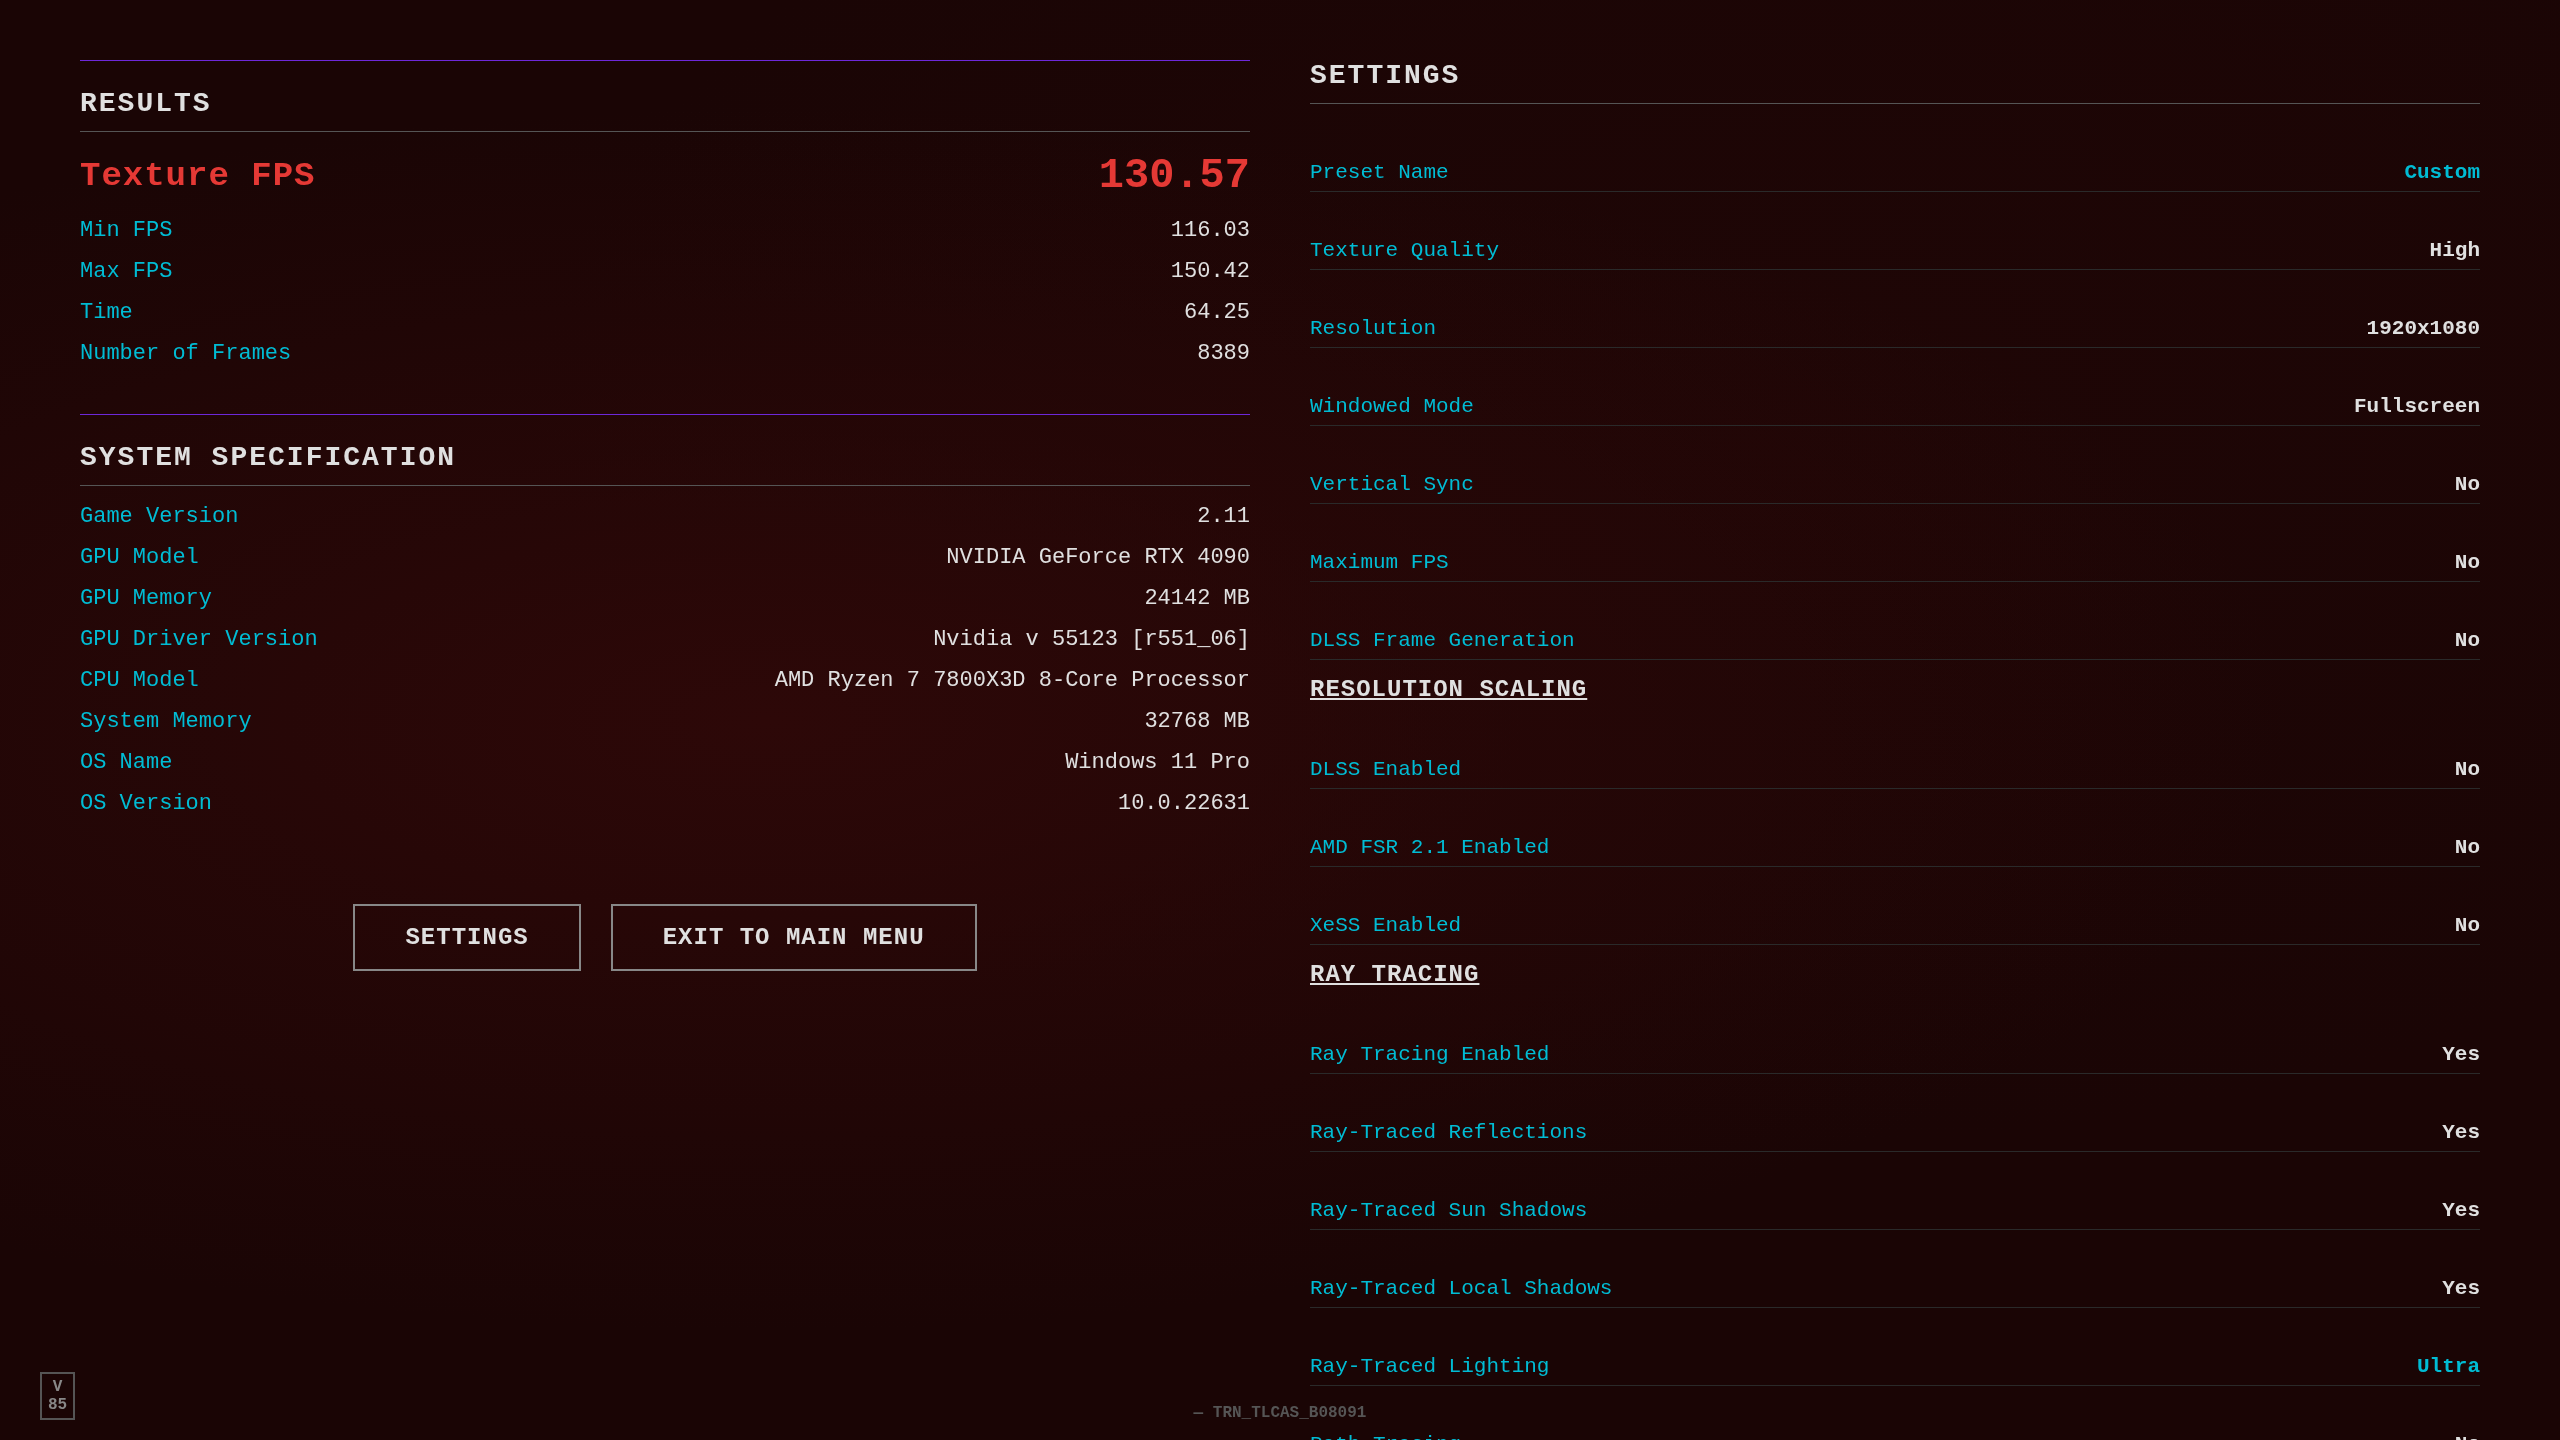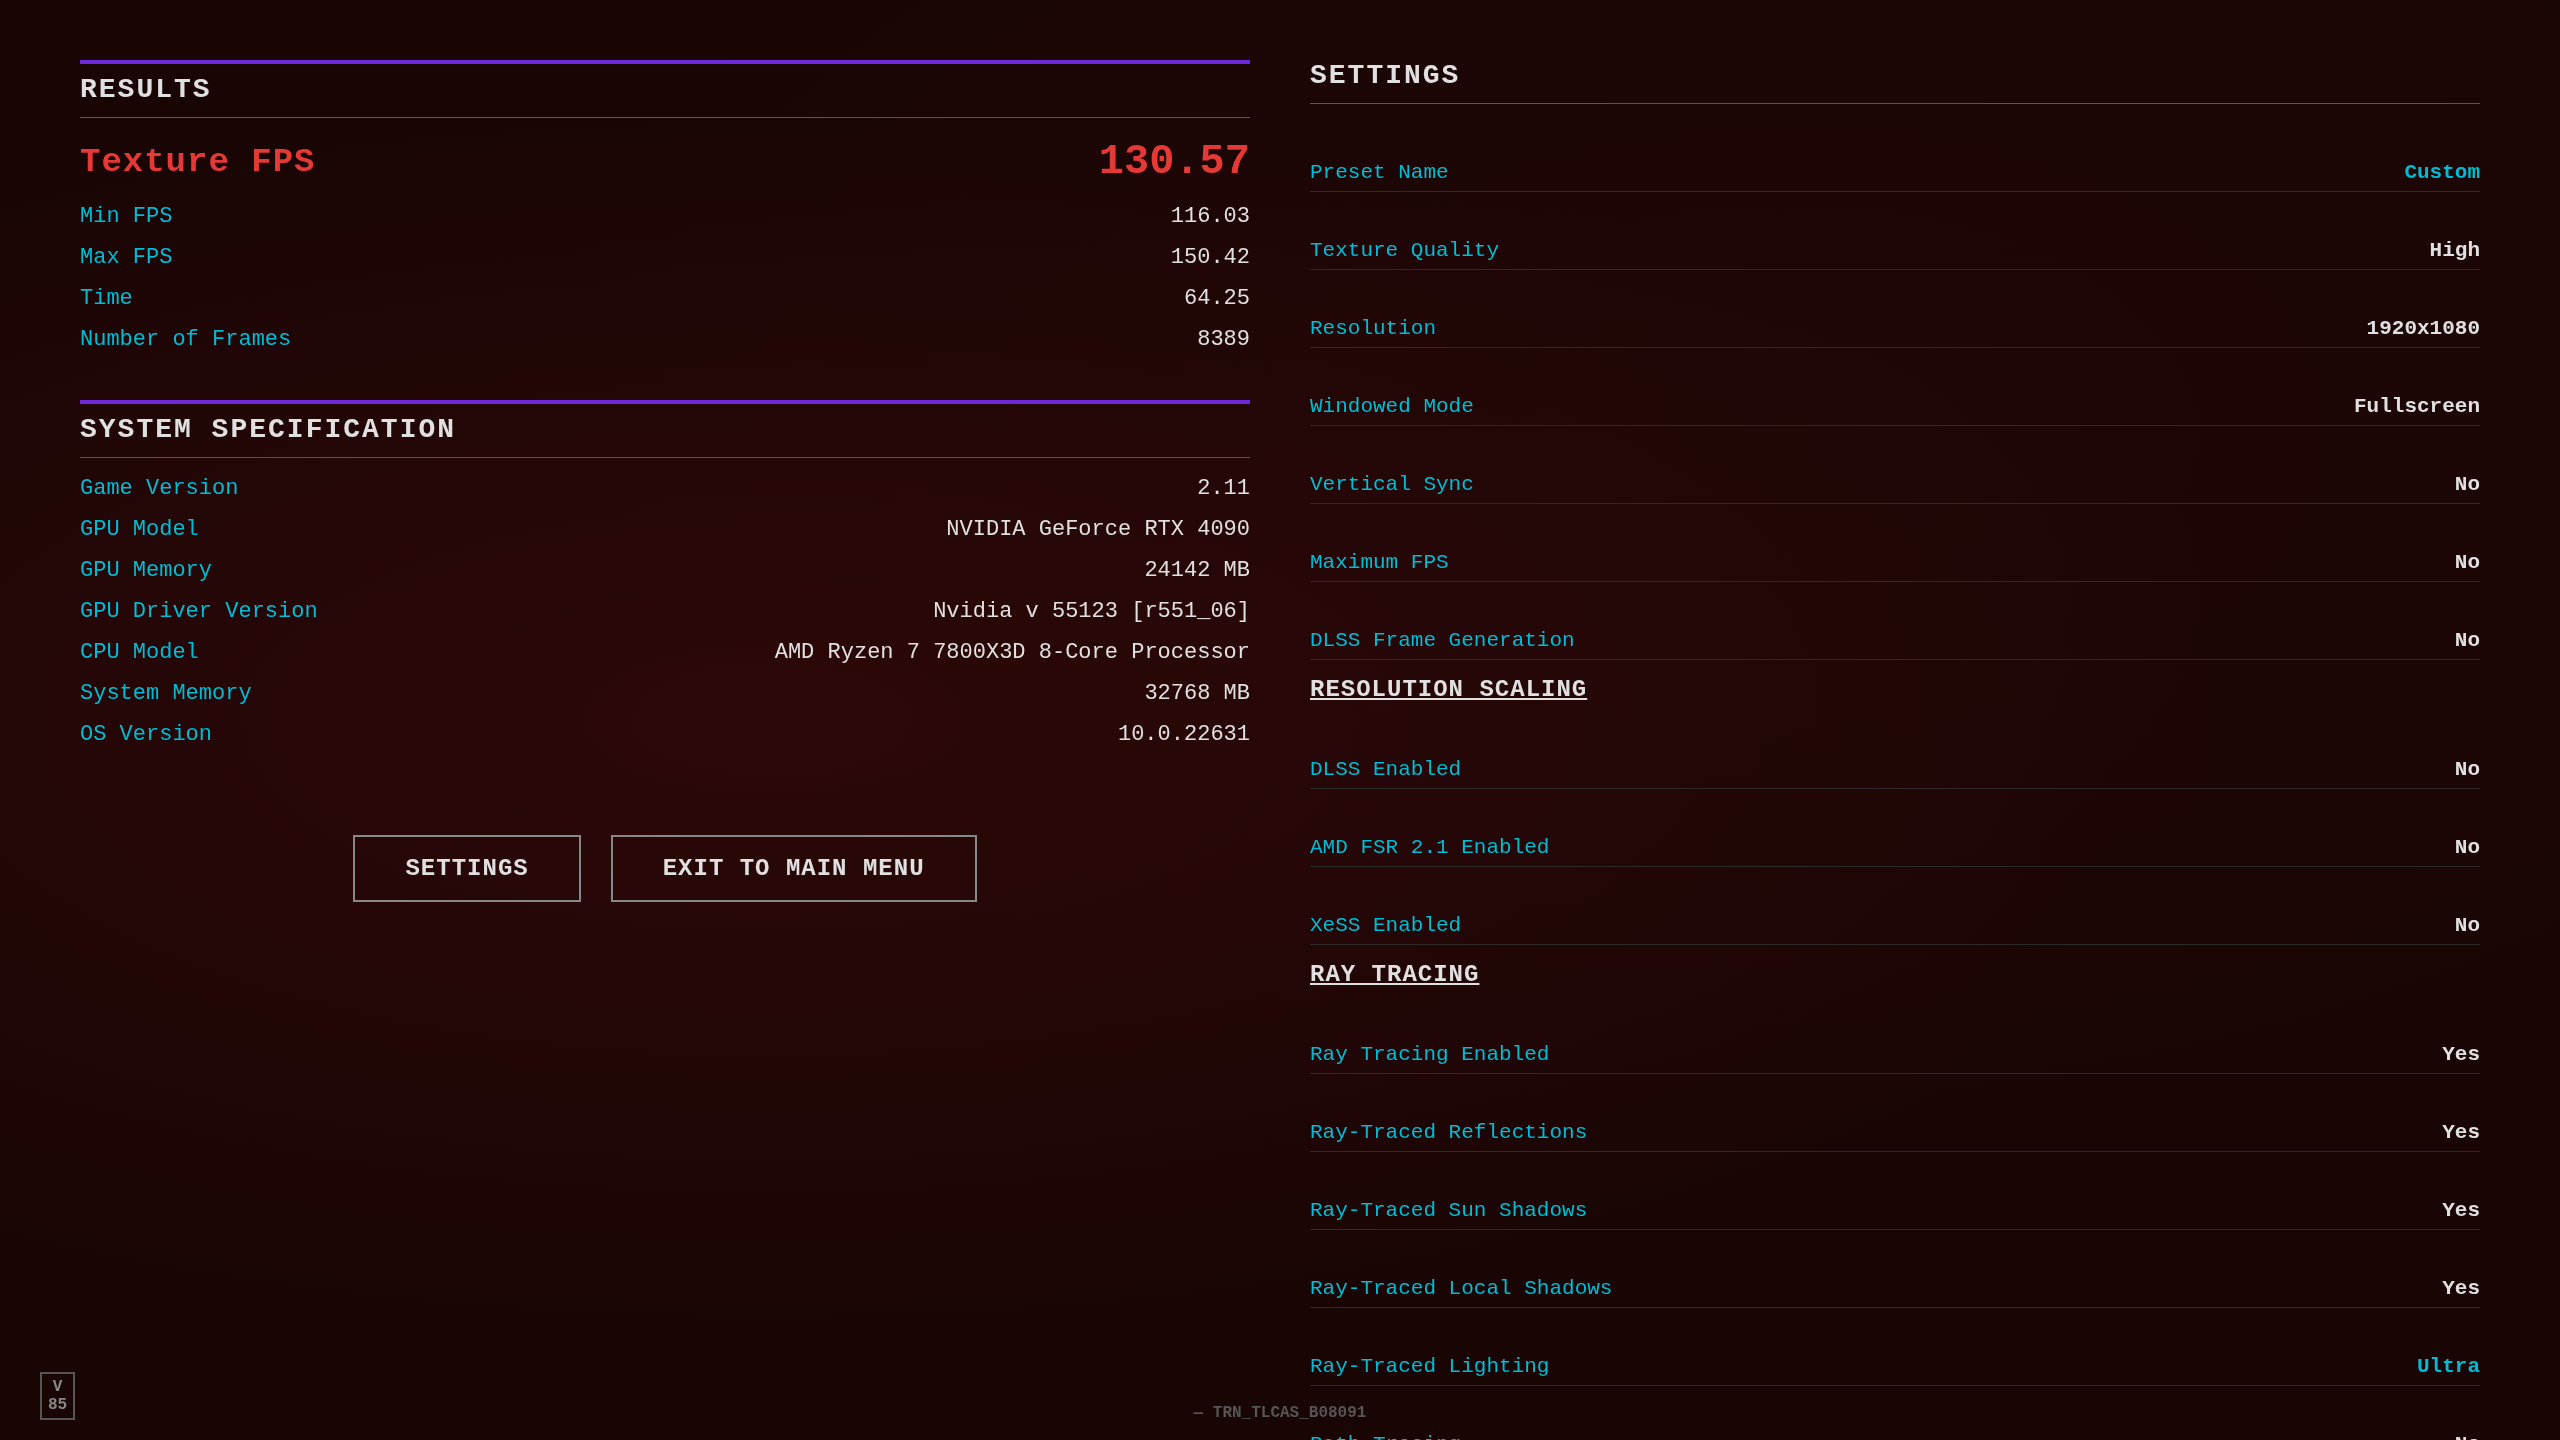--- a/index.html
+++ b/index.html
@@ -45,22 +45,22 @@
       font-weight: bold;
       color: #e0e0e0;
       letter-spacing: 2px;
       padding-bottom: 12px;
       border-bottom: 1px solid #555;
       margin-bottom: 10px;
       text-transform: uppercase;
     }
 
     .results-section, .specs-section {
-      border-top: 4px solid #6d28d9;
-      padding-top: 10px;
+      border-top: 1px solid #6d28d9;
+      padding-top: 27px;
     }
 
     .data-row {
       display: flex;
       justify-content: space-between;
       align-items: center;
       padding: 8px 0;
       font-size: 22px;
     }
 
@@ -260,20 +260,24 @@
   </div>
           <div class="data-row">
     <span class="label">CPU Model</span>
     <span class="value">AMD Ryzen 7 7800X3D 8-Core Processor</span>
   </div>
           <div class="data-row">
     <span class="label">System Memory</span>
     <span class="value">32768 MB</span>
   </div>
           <div class="data-row">
+    <span class="label">OS Name</span>
+    <span class="value">Windows 11 Pro</span>
+  </div>
+          <div class="data-row">
     <span class="label">OS Version</span>
     <span class="value">10.0.22631</span>
   </div>
         </div>
     </div>
 
     <div class="buttons-row">
       <button class="btn">Settings</button>
       <button class="btn">Exit to Main Menu</button>
     </div>

